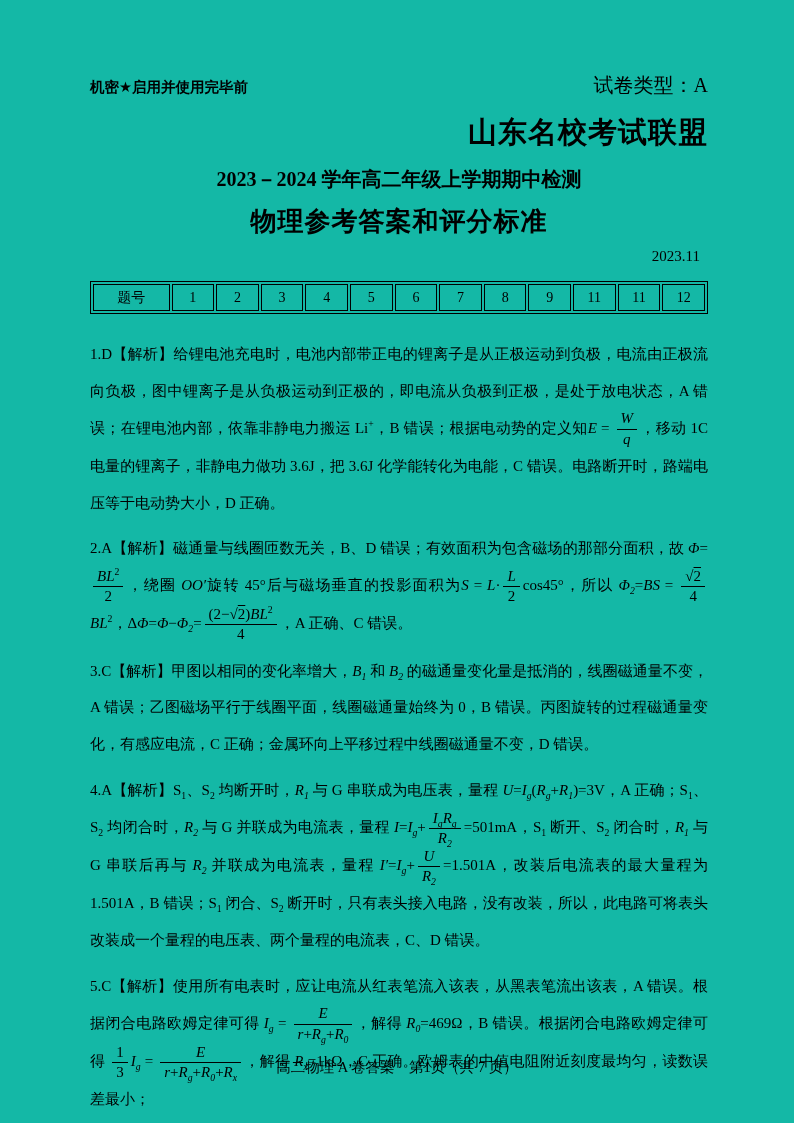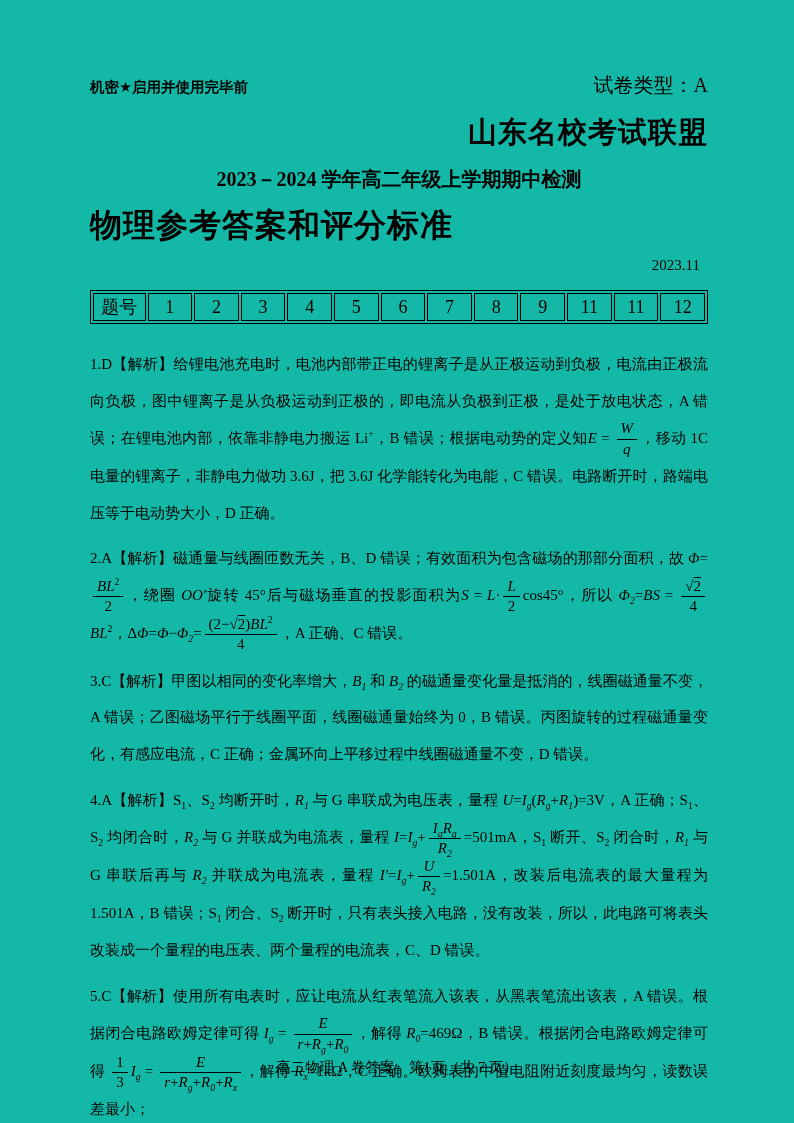--- a/index.html
+++ b/index.html
@@ -13,31 +13,31 @@
   .hdr-right{font-size:20px;}
   .title{
     text-align:right;font-size:29px;font-weight:700;margin:14px 0 0;
     font-family:"Liberation Sans","DejaVu Sans",sans-serif;letter-spacing:1px;
   }
   .subtitle{
     text-align:center;font-size:20px;font-weight:700;margin:13px 0 0;
     font-family:Liberation Serif, serif;
   }
   .title2{
-    font-size:32px;font-weight:700;margin:11px 0 0;
+    text-align:center;font-size:26px;font-weight:700;margin:11px 0 0;
     font-family:"Liberation Sans","DejaVu Sans",sans-serif;letter-spacing:1px;
   }
   .date{text-align:right;font-size:15px;margin-top:9px;padding-right:8px;}
   table.answers{
     width:100%;border-collapse:separate;border-spacing:2px;
     border:1px solid #000;margin-top:16px;table-layout:fixed;
   }
   table.answers td{
     border:1px solid #000;text-align:center;vertical-align:middle;
-    font-size:18px;height:23px;padding:1px 0;
+    font-size:14px;height:23px;padding:1px 12px;
   }
   table.answers td.lbl{width:8.6%;}
   .expl{margin-top:22px;}
   .expl p{font-size:15px;line-height:2.45;text-align:justify;margin:0 0 9px;}
   .mv{font-style:italic;}
   .rm{font-style:normal;}
   sub,sup{font-size:0.65em;line-height:0;}
   .frac{
     display:inline-block;vertical-align:middle;text-align:center;
     margin:0 3px;line-height:1.15;

